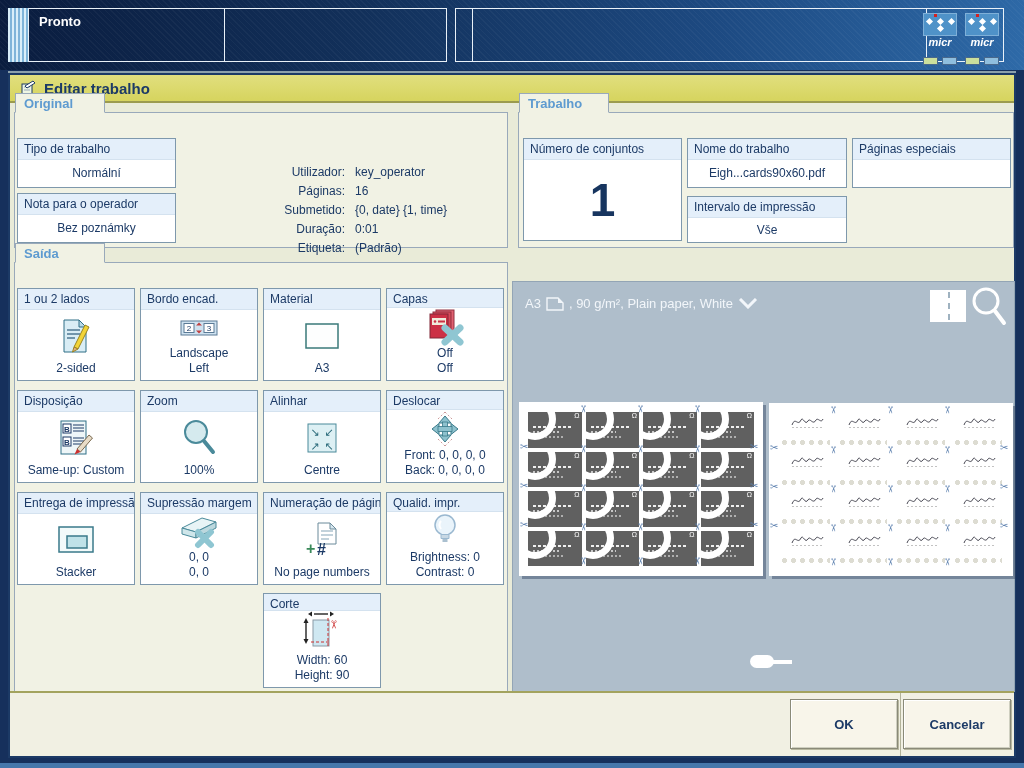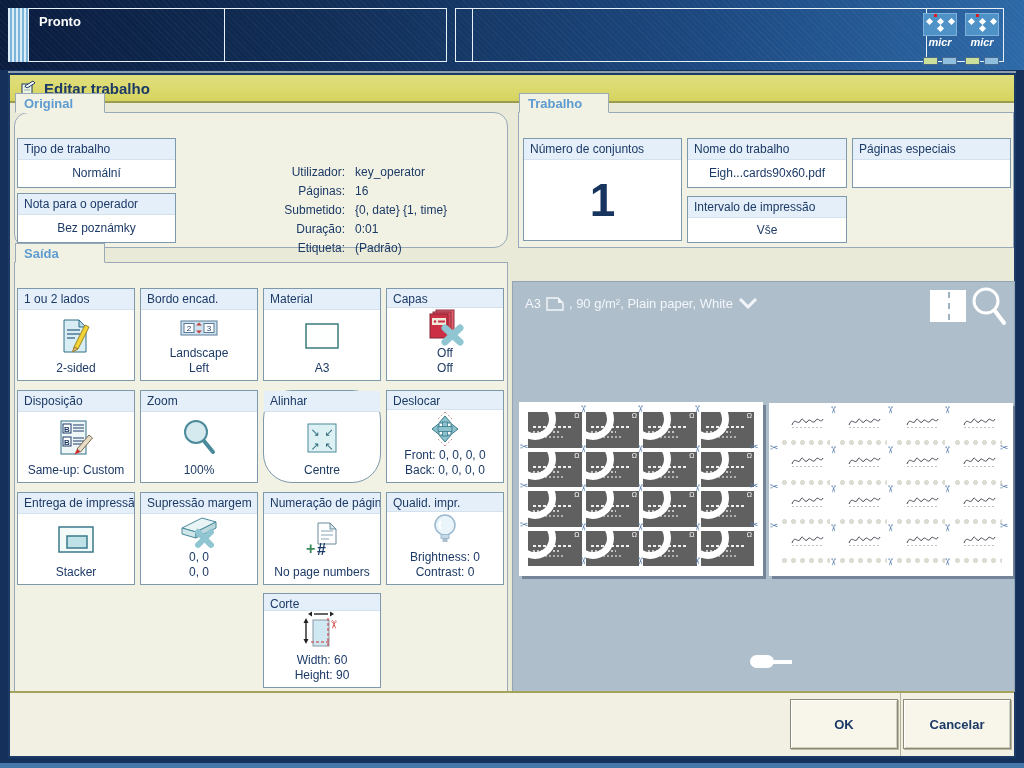--- a/index.html
+++ b/index.html
@@ -146,21 +146,21 @@
   <div class="titlebar">
     <svg width="16" height="16" viewBox="0 0 16 16">
       <rect x="2" y="4" width="10" height="11" fill="#eef6e2" stroke="#1c3a66"></rect>
       <line x1="4" y1="7" x2="10" y2="7" stroke="#9ab" stroke-width="1"></line>
       <line x1="4" y1="10" x2="10" y2="10" stroke="#9ab" stroke-width="1"></line>
       <polygon points="5,6 13,1 15,3 7,8" fill="#fff" stroke="#1c3a66"></polygon>
     </svg>
     <span>Editar trabalho</span>
   </div>
 
-  <div class="group" style="left:4px;top:37px;width:494px;height:136px;border-radius:14px;">
+  <div class="group" style="left:4px;top:37px;width:494px;height:136px;">
     <div class="group-tab">Original</div>
     <div class="tile" style="left:2px;top:25px;width:159px;height:50px;">
       <div class="tile-h">Tipo de trabalho</div>
       <div class="tile-body center">
           <span class="tile-val">Normální</span>
         </div>
     </div>
     <div class="tile" style="left:2px;top:80px;width:159px;height:50px;">
       <div class="tile-h">Nota para o operador</div>
       <div class="tile-body center">
@@ -320,21 +320,21 @@
           <svg width="36" height="38" viewBox="0 0 36 38">
               <circle cx="15" cy="13" r="11" fill="#d5eaee" stroke="#4a8a9a" stroke-width="2"></circle>
               <line x1="23" y1="22" x2="32" y2="33" stroke="#4a8a9a" stroke-width="4" stroke-linecap="round"></line>
             </svg>
         </span>
         <span class="tile-val">100%</span>
           <span class="tile-val"></span>
       </div>
     </div>
 
-    <div class="tile" style="left:248px;top:127px;width:118px;height:93px;border-radius:29px;">
+    <div class="tile" style="left:248px;top:127px;width:118px;height:93px;">
       <div class="tile-h">Alinhar</div>
       <div class="tile-body">
         <span class="tile-ico">
           <svg width="34" height="34" viewBox="0 0 34 34">
               <rect x="3" y="3" width="28" height="28" fill="#ddf0f4" stroke="#4a8a9a"></rect>
               <text x="10" y="15" font-size="11" fill="#2a6a7a" text-anchor="middle">↘</text>
               <text x="24" y="15" font-size="11" fill="#2a6a7a" text-anchor="middle">↙</text>
               <text x="10" y="29" font-size="11" fill="#2a6a7a" text-anchor="middle">↗</text>
               <text x="24" y="29" font-size="11" fill="#2a6a7a" text-anchor="middle">↖</text>
             </svg>

